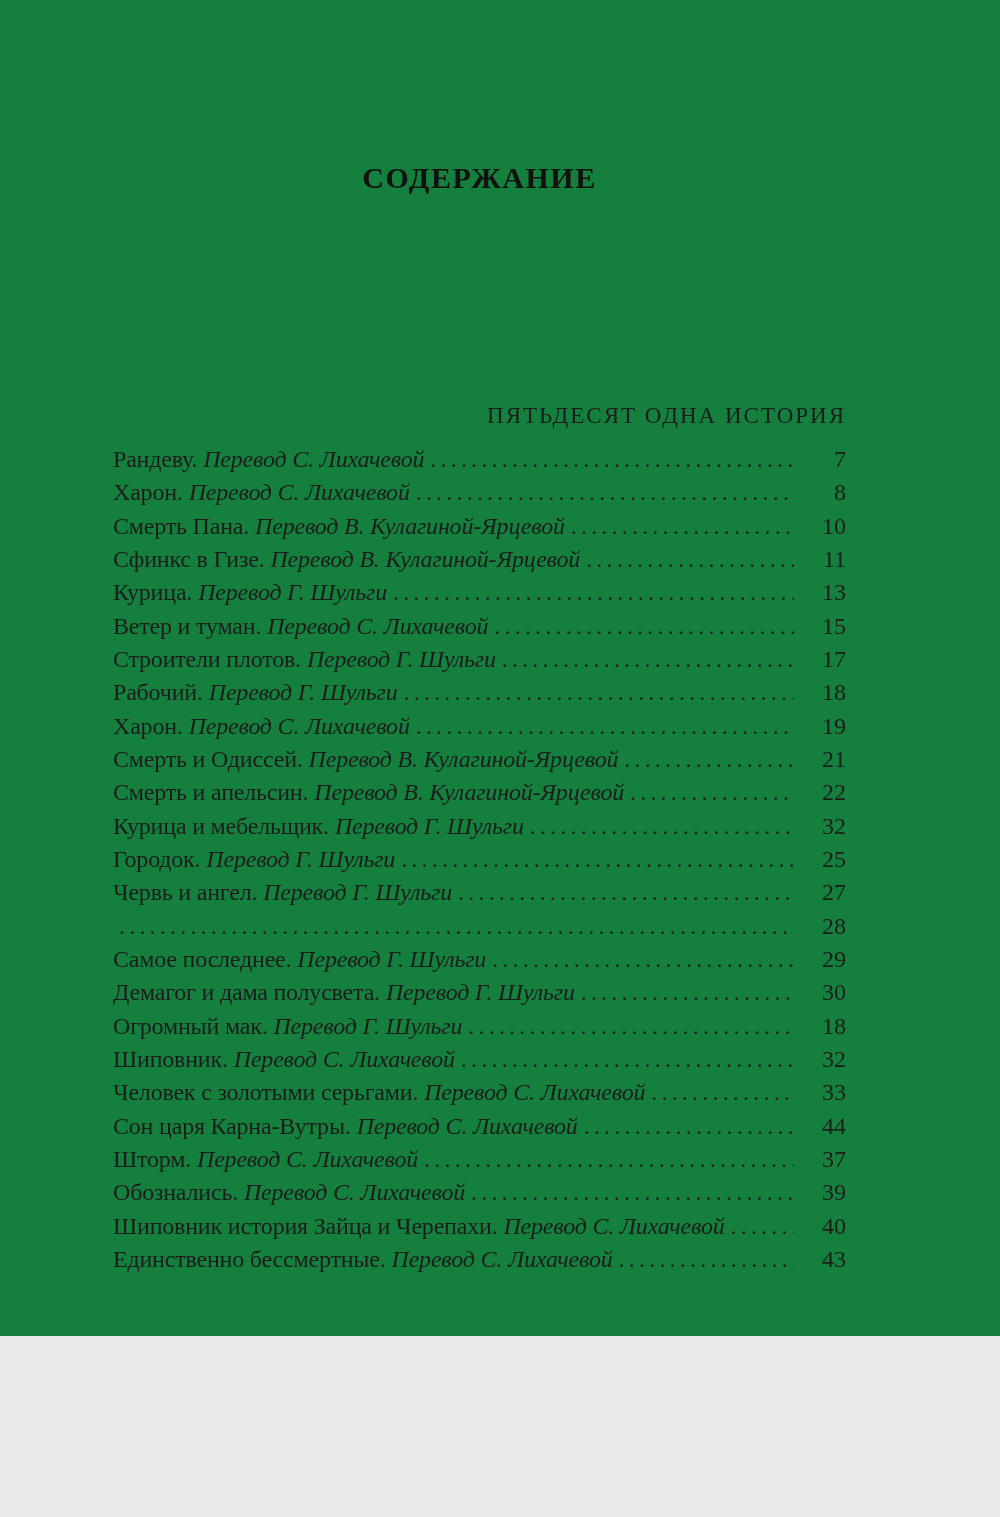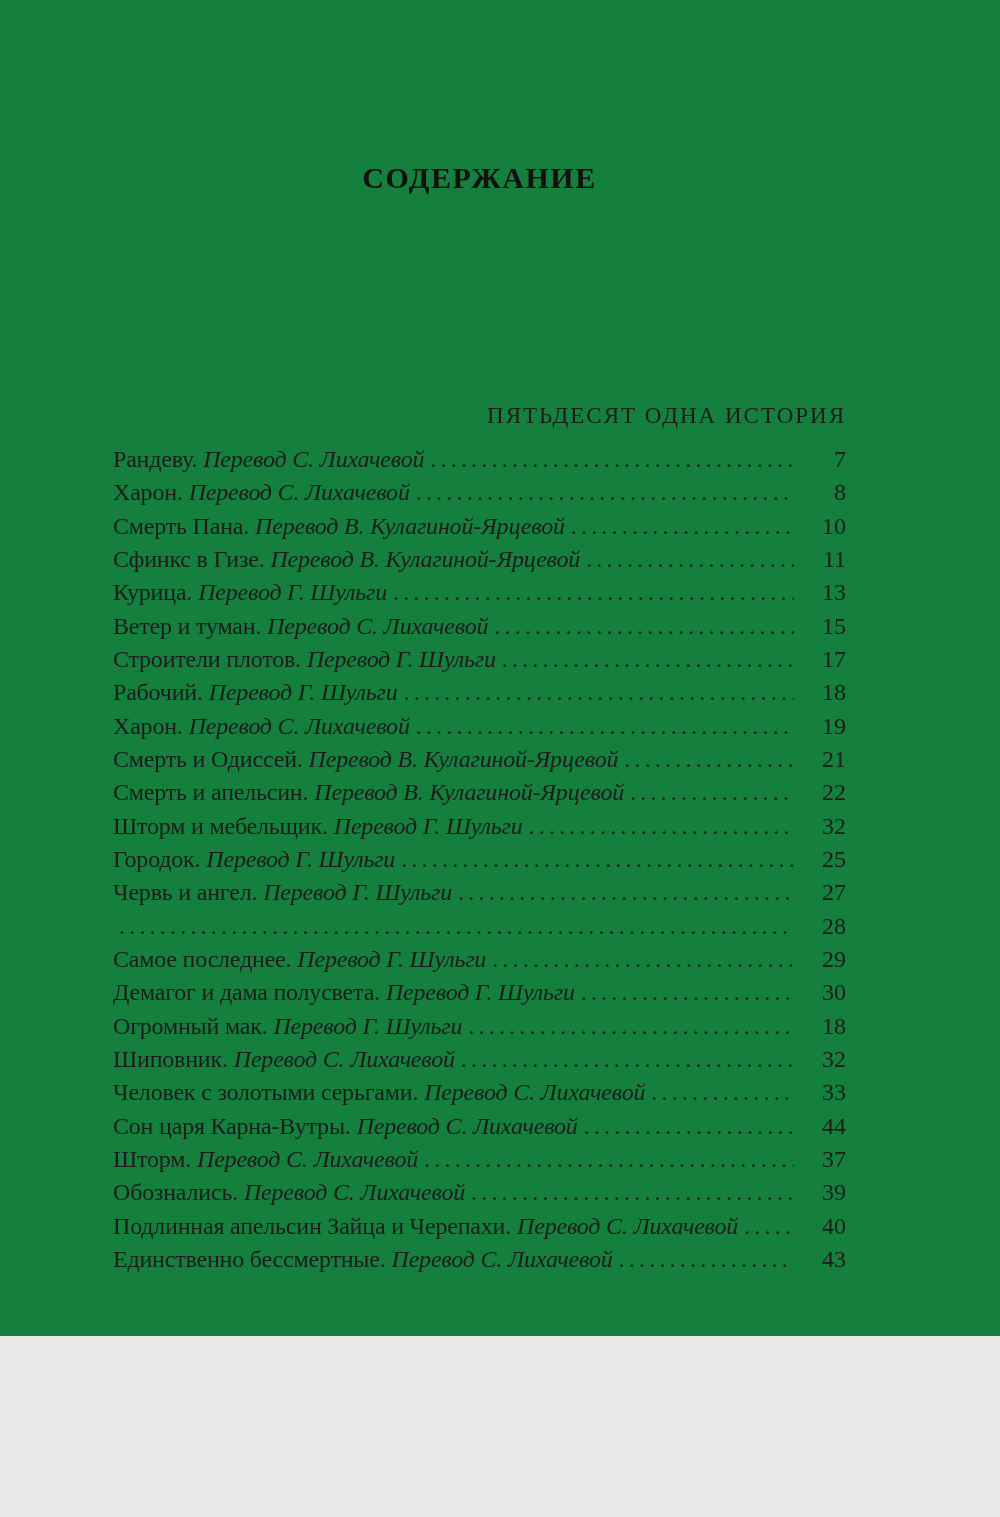--- a/index.html
+++ b/index.html
@@ -152,21 +152,21 @@
   </div>
 
   <div class="row">
     <span class="label"><span class="story-title">Смерть и апельсин.</span><span class="translator">Перевод В. Кулагиной-Ярцевой</span></span>
     <span class="dots"></span>
     <span class="pg">22</span>
   </div>
 
 
   <div class="row">
-    <span class="label"><span class="story-title">Шторм и мебельщик.</span><span class="translator">Перевод Г. Шульги</span></span>
+    <span class="label"><span class="story-title">Курица и мебельщик.</span><span class="translator">Перевод Г. Шульги</span></span>
     <span class="dots"></span>
     <span class="pg">32</span>
   </div>
 
   <div class="row">
     <span class="label"><span class="story-title">Городок.</span><span class="translator">Перевод Г. Шульги</span></span>
     <span class="dots"></span>
     <span class="pg">25</span>
   </div>
 
@@ -224,21 +224,21 @@
     <span class="pg">37</span>
   </div>
 
   <div class="row">
     <span class="label"><span class="story-title">Обознались.</span><span class="translator">Перевод С. Лихачевой</span></span>
     <span class="dots"></span>
     <span class="pg">39</span>
   </div>
 
   <div class="row">
-    <span class="label"><span class="story-title">Подлинная апельсин Зайца и Черепахи.</span><span class="translator">Перевод С. Лихачевой</span></span>
+    <span class="label"><span class="story-title">Шиповник история Зайца и Черепахи.</span><span class="translator">Перевод С. Лихачевой</span></span>
     <span class="dots"></span>
     <span class="pg">40</span>
   </div>
 
   <div class="row">
     <span class="label"><span class="story-title">Единственно бессмертные.</span><span class="translator">Перевод С. Лихачевой</span></span>
     <span class="dots"></span>
     <span class="pg">43</span>
   </div>
 </div>

